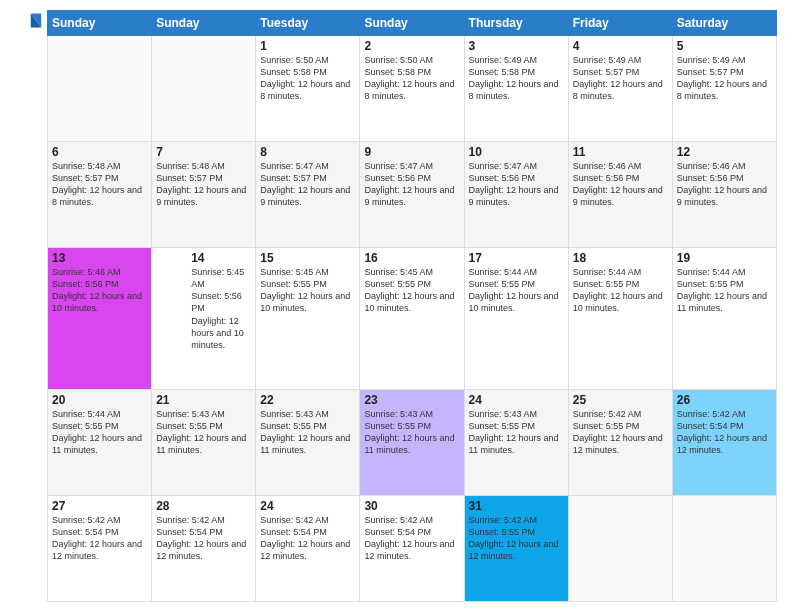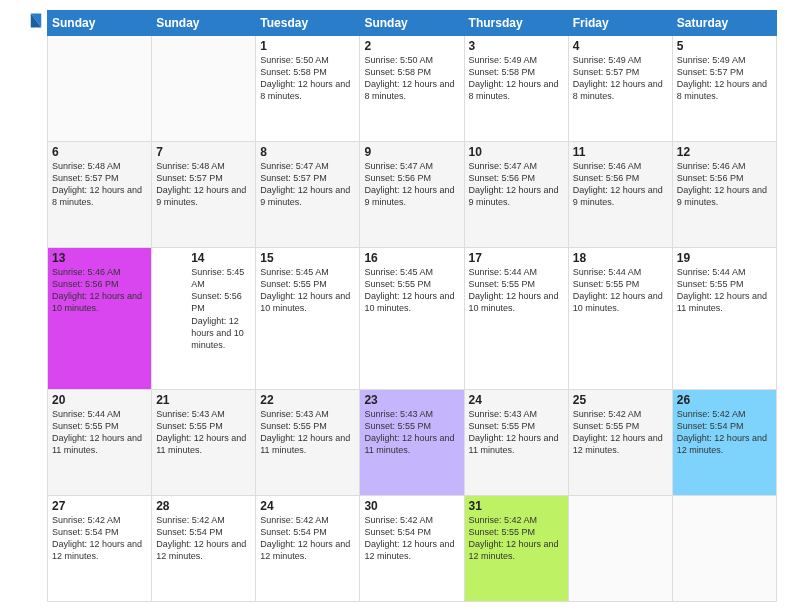--- a/index.html
+++ b/index.html
@@ -316,21 +316,21 @@
             <div class="day-info" style="white-space: pre-line;">Sunrise: 5:42 AM
 Sunset: 5:54 PM
 Daylight: 12 hours and 12 minutes.</div>
           </td>
           <td style="background-color: rgb(255, 255, 255);">
             <span class="day-number">30</span>
             <div class="day-info" style="white-space: pre-line;">Sunrise: 5:42 AM
 Sunset: 5:54 PM
 Daylight: 12 hours and 12 minutes.</div>
           </td>
-          <td style="background-color: #bef264;">
+          <td style="background-color: #0ea5e9;">
             <span class="day-number">31</span>
             <div class="day-info" style="white-space: pre-line;">Sunrise: 5:42 AM
 Sunset: 5:55 PM
 Daylight: 12 hours and 12 minutes.</div>
           </td>
           <td class="empty-cell" style="background-color: rgb(250, 250, 250);"></td>
           <td class="empty-cell" style="background-color: rgb(250, 250, 250);"></td>
         </tr>
       </tbody>
   </table>

